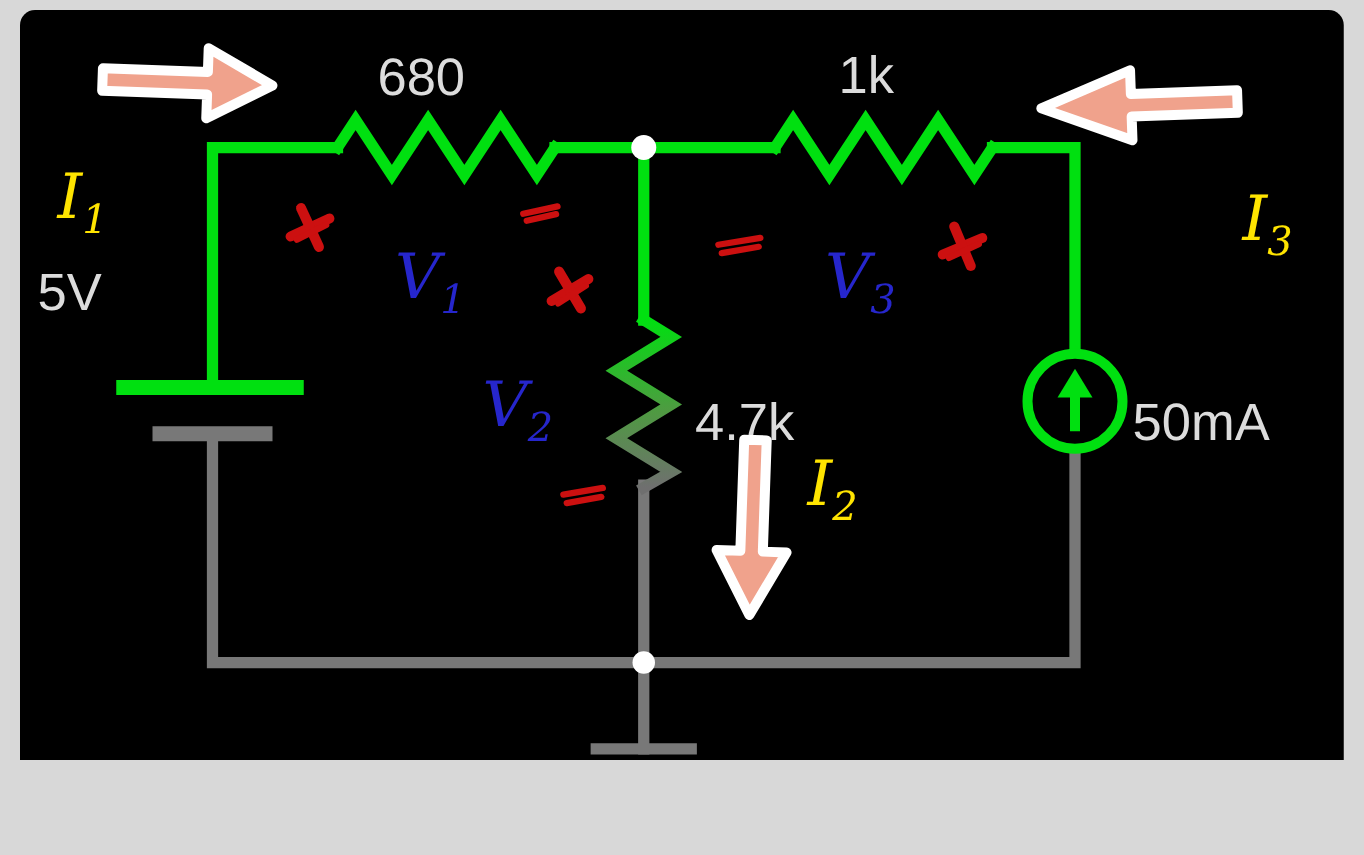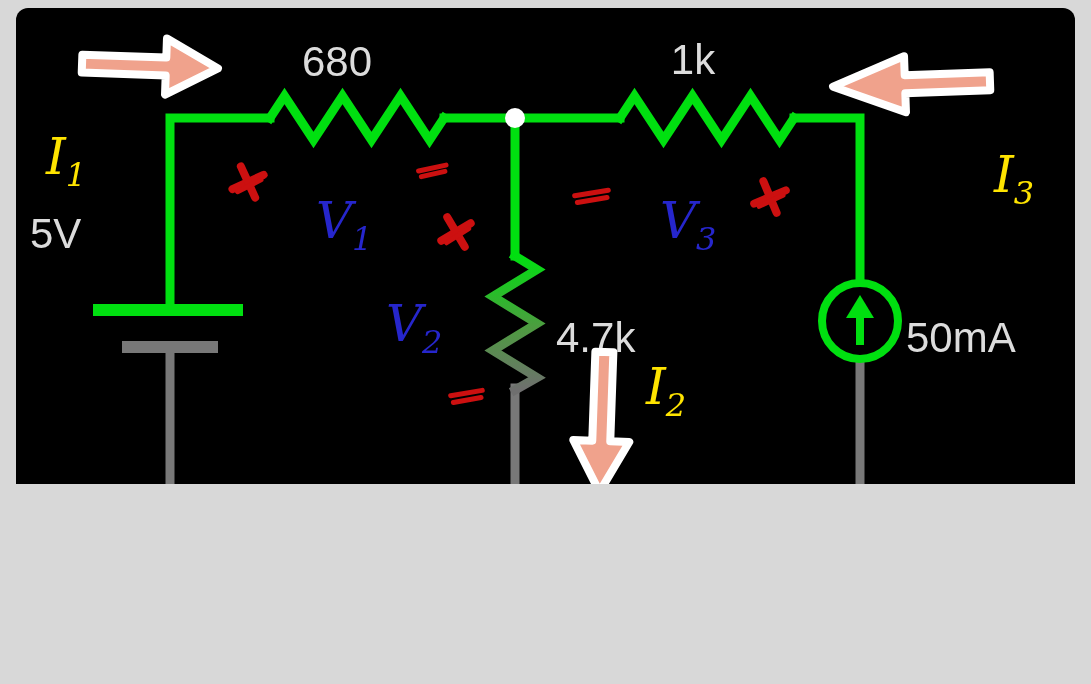--- a/index.html
+++ b/index.html
@@ -4,21 +4,21 @@
 <style>
   html, body {
     margin: 0;
     padding: 0;
     background: var(--page-bg, #d8d8d8);
     font-family: "Liberation Sans", sans-serif;
   }
   .stage {
     position: relative;
     width: 1091px;
-    height: 484px;
+    height: 608px;
     overflow: hidden;
   }
   svg { display: block; }
 
   .black-canvas { fill: #000000; }
 
   .gwire {
     stroke: var(--wire-ground, #787878);
     stroke-width: 9;
     fill: none;

